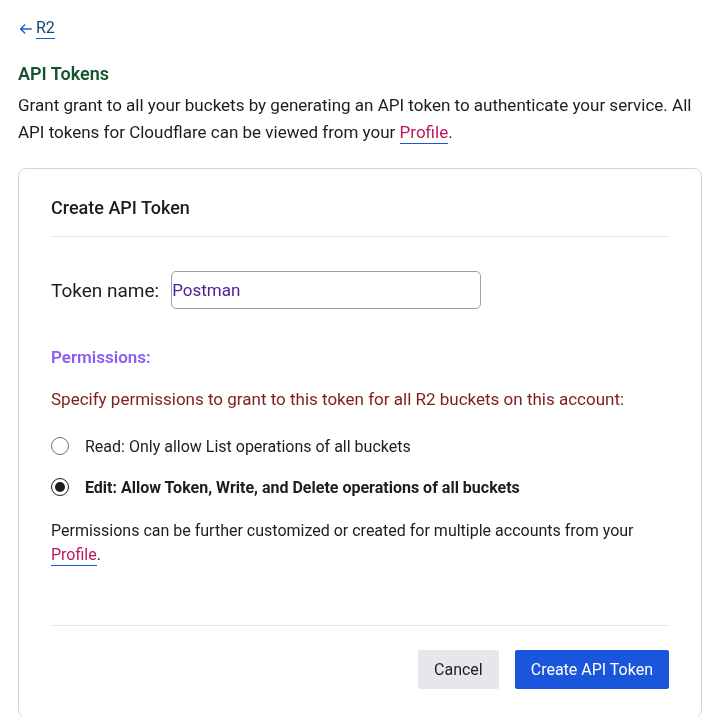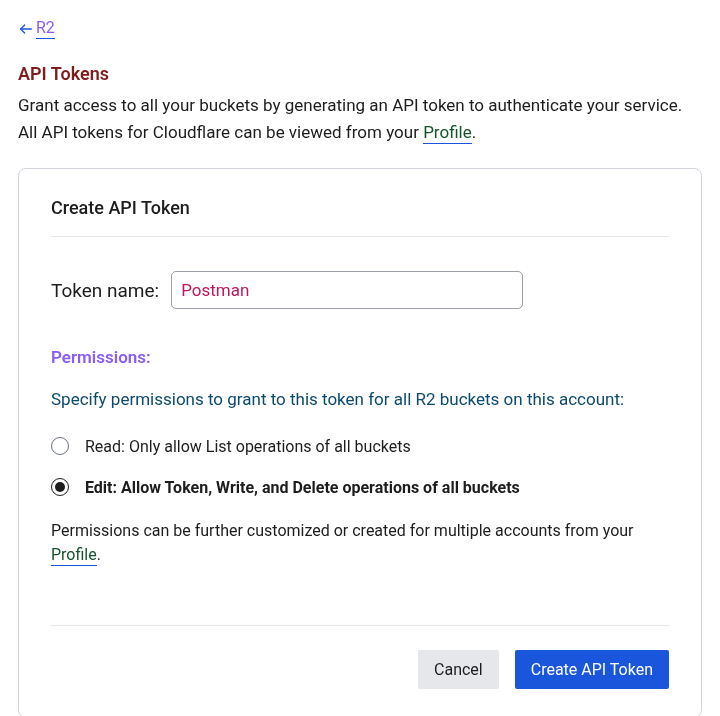--- a/index.html
+++ b/index.html
@@ -22,40 +22,40 @@
       margin-bottom: 24px;
     }
     .breadcrumb-arrow {
       color: #1a56db;
       font-size: 18px;
       line-height: 1;
       display: inline-flex;
       align-items: center;
     }
     .breadcrumb-link {
-      color: #8b5cf6;
+      color: #0c4a6e;
       text-decoration: none;
       border-bottom: 1px solid #1a56db;
       padding-bottom: 1px;
       font-size: 16px;
     }
     .page-title {
       font-size: 18px;
       font-weight: 600;
       margin-bottom: 8px;
-      color: #7f1d1d;
+      color: #14532d;
     }
     .page-description {
       font-size: 17px;
       line-height: 1.6;
       color: #1d1d1d;
       margin-bottom: 22px;
     }
     .inline-link {
-      color: #14532d;
+      color: #be185d;
       text-decoration: none;
       border-bottom: 1px solid #1a56db;
       padding-bottom: 1px;
     }
     .card {
       border: 1px solid #d1d5db;
       border-radius: 8px;
       padding: 28px 32px 28px 32px;
     }
     .card-title {
@@ -77,36 +77,36 @@
       margin-bottom: 38px;
     }
     .form-label {
       font-size: 19px;
       color: #1d1d1d;
       white-space: nowrap;
     }
     .text-input {
       border: 1px solid #9aa0a6;
       border-radius: 5px;
-      padding: 8px 9px;
-      font-size: 17px;
-      width: 352px;
-      color: #be185d;
+      padding: 8px 0;
+      font-size: 17px;
+      width: 310px;
+      color: #4c1d95;
       outline: none;
       font-family: inherit;
     }
     .section-label {
       font-size: 17px;
       font-weight: 600;
       margin-bottom: 20px;
       color: #8b5cf6;
     }
     .section-hint {
       font-size: 17px;
-      color: #0c4a6e;
+      color: #7f1d1d;
       margin-bottom: 24px;
       line-height: 1.5;
     }
     .radio-option {
       display: flex;
       align-items: center;
       gap: 16px;
       margin-bottom: 22px;
       cursor: pointer;
     }
@@ -177,21 +177,21 @@
       <line x1="20" y1="12" x2="4" y2="12"></line>
       <polyline points="10 18 4 12 10 6"></polyline>
     </svg>
   </span>
   <a href="#" class="breadcrumb-link">R2</a>
 </div>
 
 <h1 class="page-title">API Tokens</h1>
 
 <p class="page-description">
-  <span>Grant access to all your buckets by generating an API token to authenticate your service. All API tokens for Cloudflare can be viewed from your </span><a href="#" class="inline-link">Profile</a><span>.</span>
+  <span>Grant grant to all your buckets by generating an API token to authenticate your service. All API tokens for Cloudflare can be viewed from your </span><a href="#" class="inline-link">Profile</a><span>.</span>
 </p>
 
 <div class="card">
   <h2 class="card-title">Create API Token</h2>
   <hr class="divider">
 
   <div class="form-row">
     <label class="form-label">Token name:</label>
     <input type="text" class="text-input" value="Postman" style="">
   </div>

